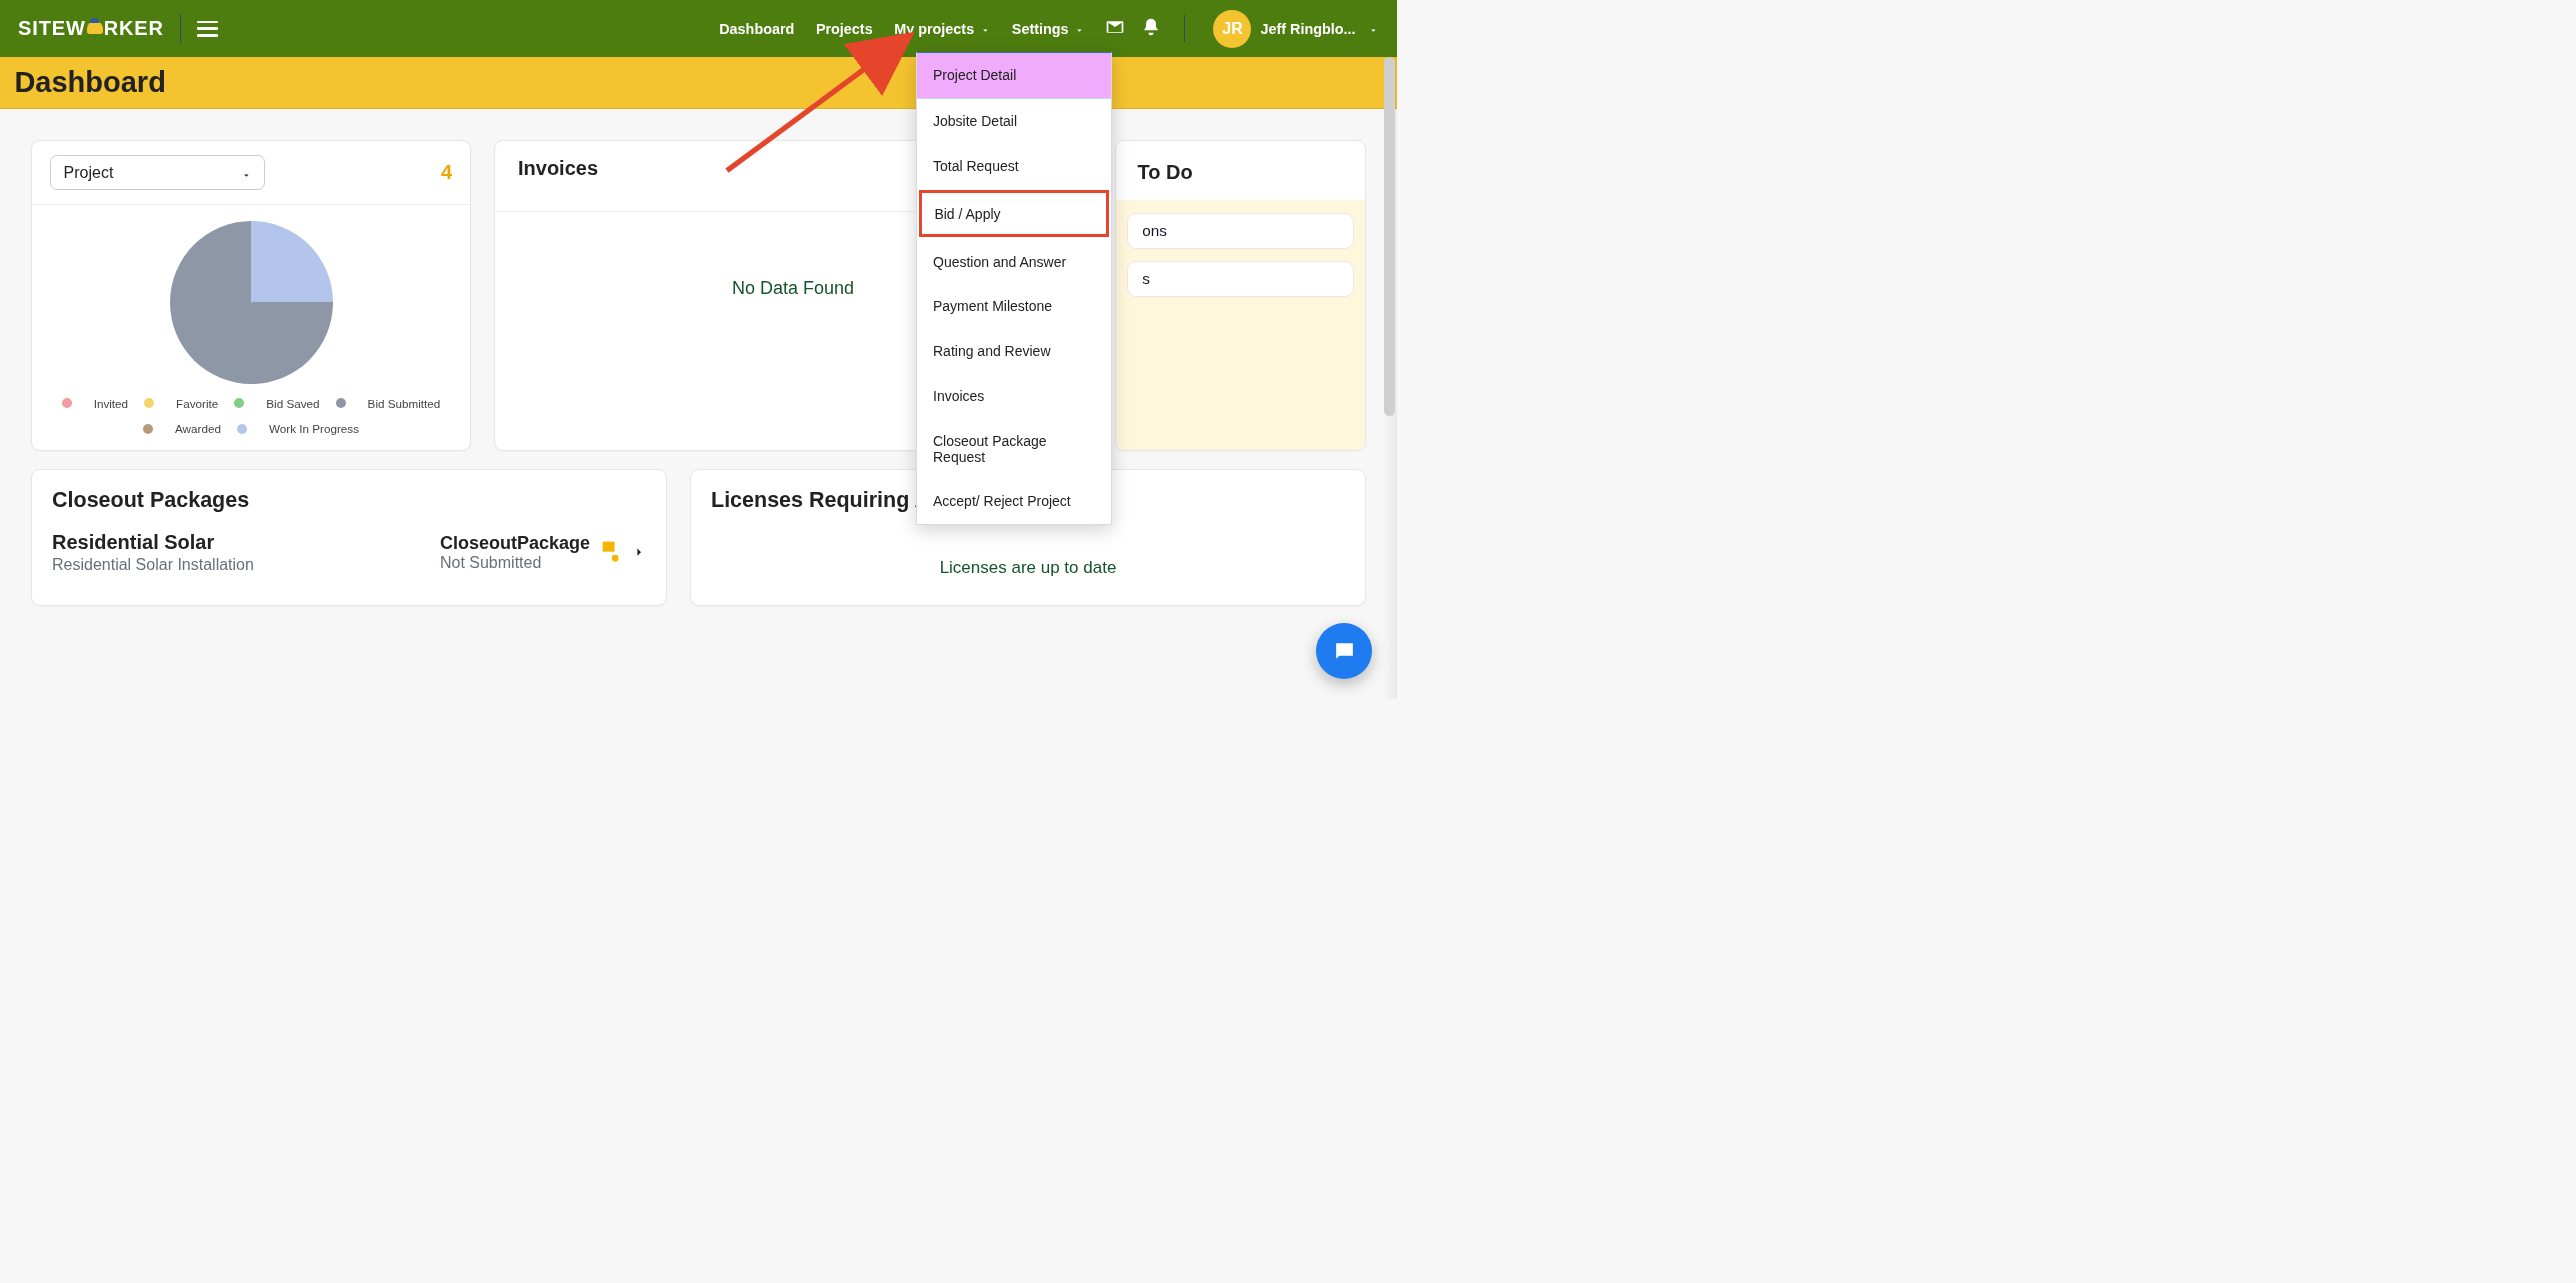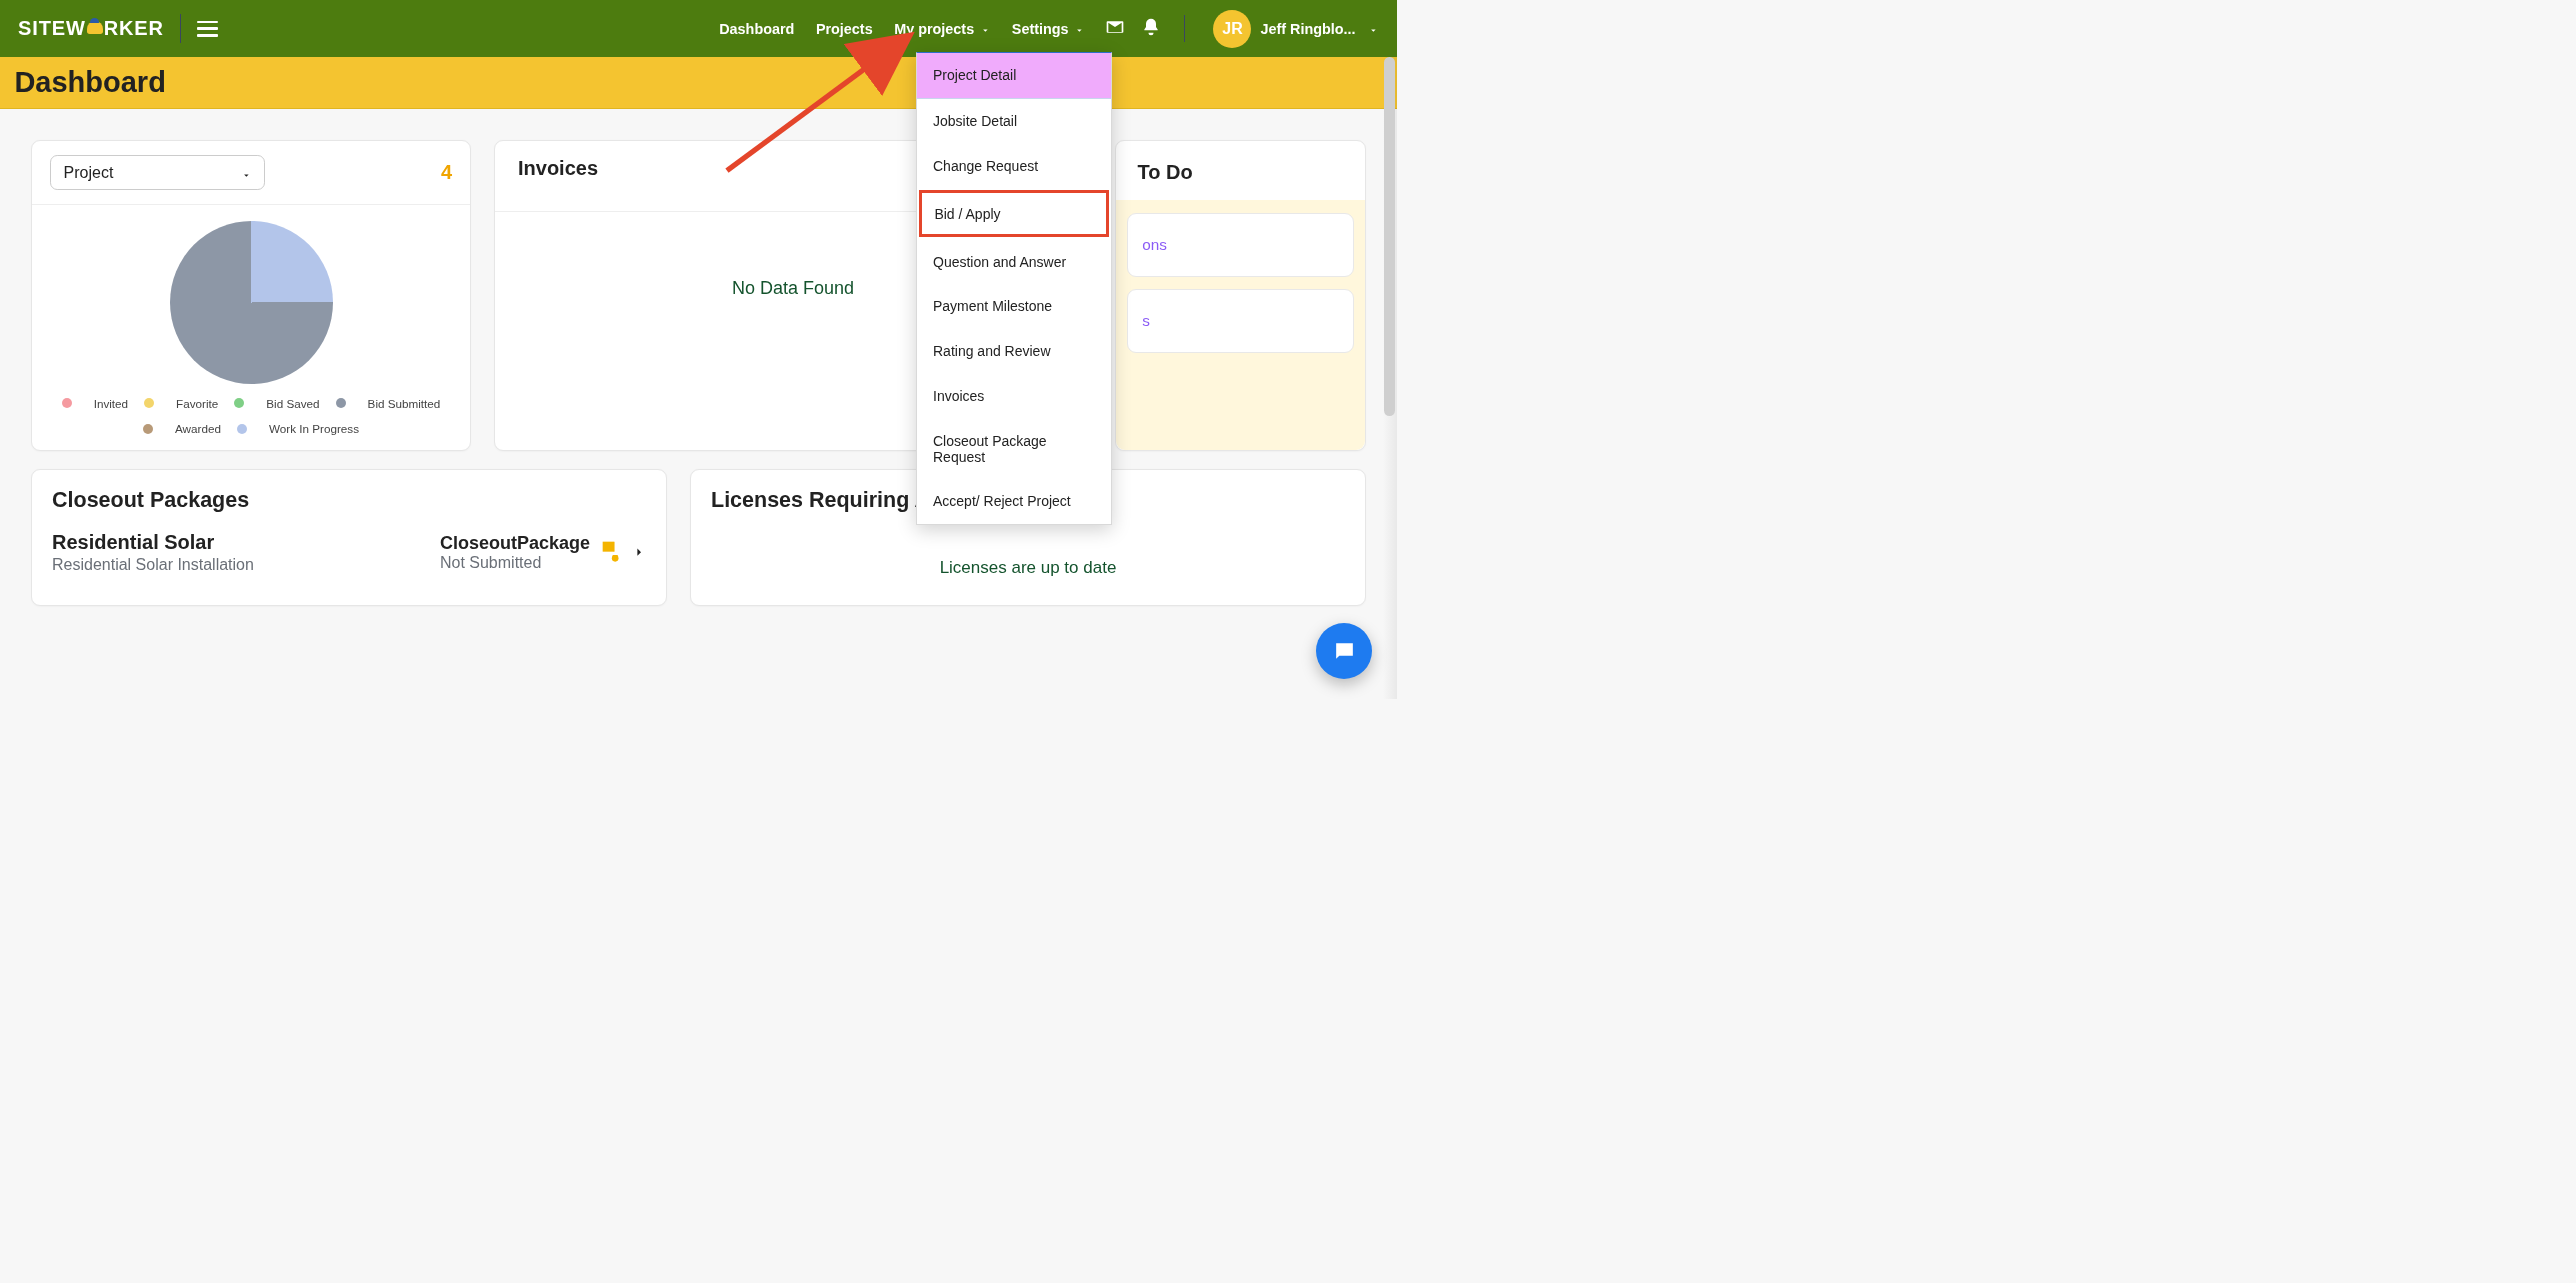--- a/index.html
+++ b/index.html
@@ -132,22 +132,22 @@
     flex:1;display:flex;align-items:flex-start;justify-content:center;
     padding-top:66px;font-size:18px;color:#14532d;
   }
 
   
   .card.todo{width:251px;position:relative;}
   .todo-head{padding:20px 21.5px 16px;font-size:20px;font-weight:700;}
   .todo-body{background:#fff7dc;flex:1;border-radius:0 0 9px 9px;padding:12.6px 10.8px;display:flex;flex-direction:column;gap:12.6px;}
   .todo-row{
     background:#fff;border:0.9px solid #e8e8e8;border-radius:9px;
-    height:64px;display:flex;align-items:center;padding:0 14.4px;
-    font-size:15.3px;color:#8b5cf6;
+    height:36px;display:flex;align-items:center;padding:0 14.4px;
+    font-size:15.3px;color:#0f172a;
   }
 
   
   .card.closeout{width:636px;}
   .card.licenses{flex:1;}
   .card h2.cardtitle{font-size:21.5px;font-weight:700;padding:18px 20px;}
   .close-item{
     display:flex;align-items:center;justify-content:space-between;
     padding:0 20px 18px 20px;
   }
@@ -388,21 +388,21 @@
       <div class="licenses-body">Licenses are up to date</div>
     </div>
 
   </div>
 
 </div>
 
 <div class="dropdown" id="dropdown">
     <div class="mi active">Project Detail</div>
     <div class="mi">Jobsite Detail</div>
-    <div class="mi">Change Request</div>
+    <div class="mi">Total Request</div>
     <div class="mi boxed">Bid / Apply</div>
     <div class="mi">Question and Answer</div>
     <div class="mi">Payment Milestone</div>
     <div class="mi">Rating and Review</div>
     <div class="mi">Invoices</div>
     <div class="mi">Closeout Package Request</div>
     <div class="mi">Accept/ Reject Project</div>
   </div>
 
 <svg class="arrow-ann" style="left:718px;top:27px;width:215px;height:153px" viewBox="0 0 240 170">

